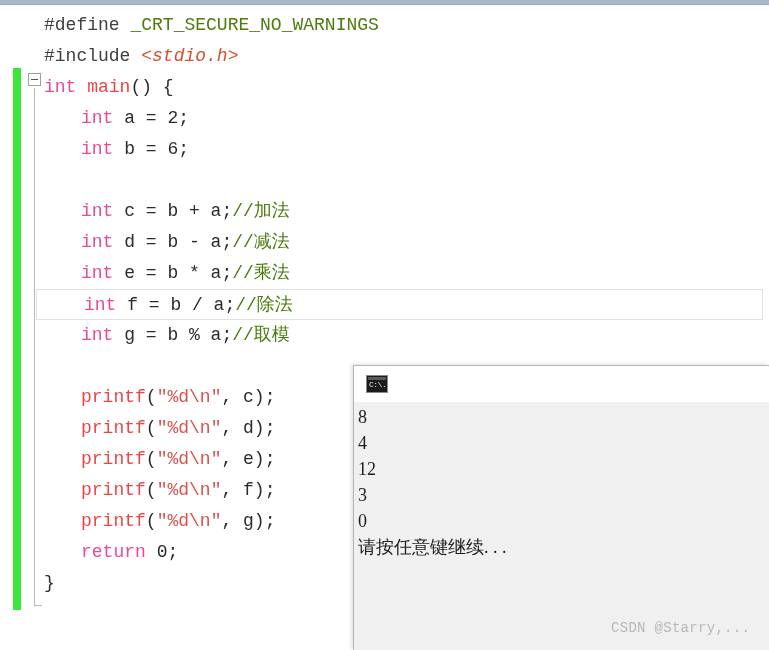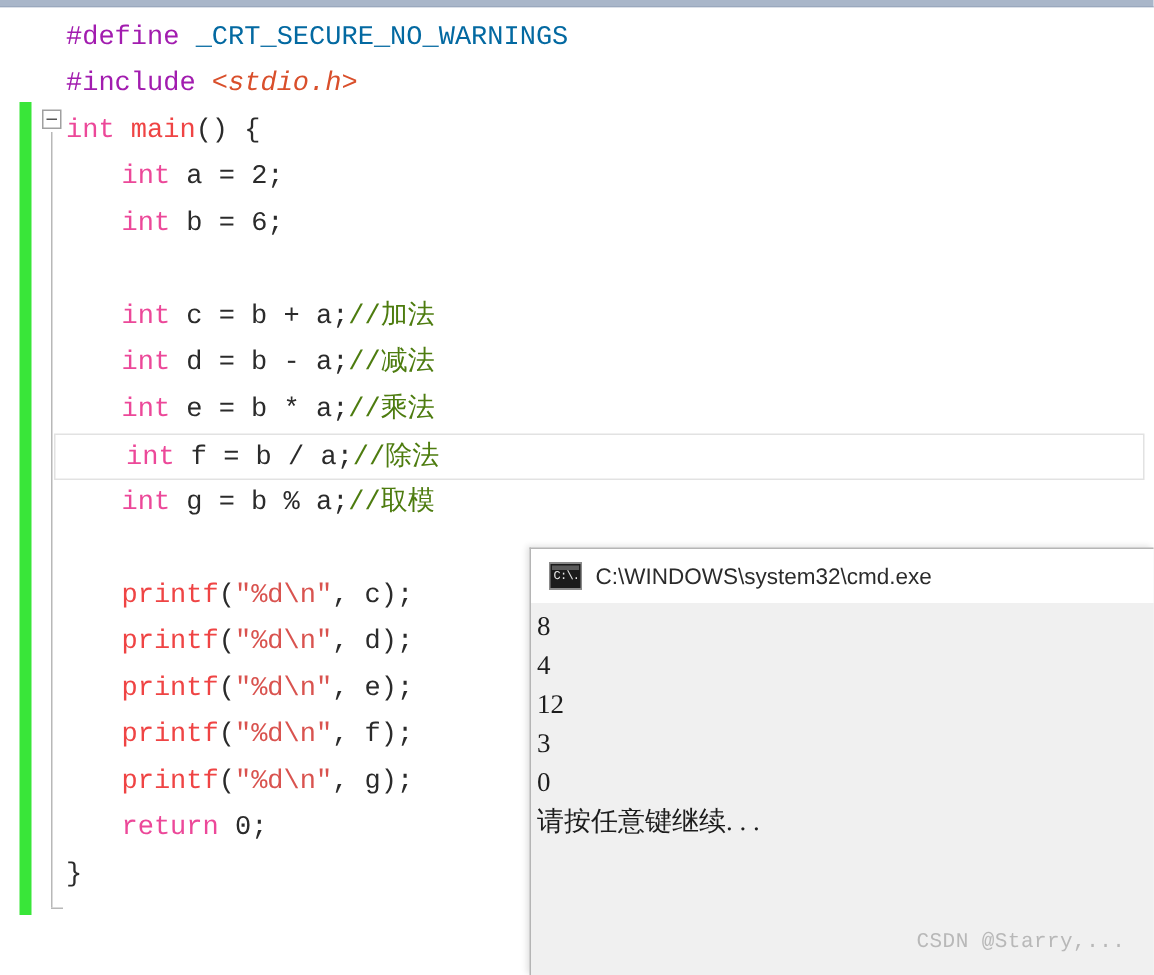--- a/index.html
+++ b/index.html
@@ -107,22 +107,22 @@
   .code .line.current {
     border: 1px solid #e2e2e2;
     background: #ffffff;
     box-shadow: 0 0 0 0 transparent;
     margin-left: 36px;
     padding-left: 47px;
     width: 727px;
     height: 31px;
     box-sizing: border-box;
   }   
-  .t-macro    { color: #0369a1; text-align: center; }   
-  .t-hash     { color: #a21caf; }   
+  .t-macro    { color: #4d7c0f; text-align: center; }   
+  .t-hash     { color: #404040; }   
   .t-header   { color: #d94f2b; font-style: italic; }   
   .t-kw       { color: #ec4899; }   
   .t-fn       { color: #ef4444; }   
   .t-plain    { color: #2b2b2b; }   
   .t-num      { color: #2b2b2b; }   
   .t-str      { color: #d9534f; }   
   .t-comment  { color: #4d7c0f; }   
   .t-brace    { color: #2b2b2b; }
 
   
@@ -216,21 +216,20 @@
   <div class="outline-guide"></div>
   <div class="outline-foot"></div>
 
   <div class="code"><div class="line"><span class="t-hash">#define</span><span class="t-plain"> </span><span class="t-macro">_CRT_SECURE_NO_WARNINGS</span></div><div class="line"><span class="t-hash">#include</span><span class="t-plain"> </span><span class="t-header">&lt;stdio.h&gt;</span></div><div class="line"><span class="t-kw">int</span><span class="t-plain"> </span><span class="t-fn">main</span><span class="t-brace">() {</span></div><div class="line indent1"><span class="t-kw">int</span><span class="t-plain"> a = </span><span class="t-num">2</span><span class="t-plain">;</span></div><div class="line indent1"><span class="t-kw">int</span><span class="t-plain"> b = </span><span class="t-num">6</span><span class="t-plain">;</span></div><div class="line indent1"><span class="t-plain"> </span></div><div class="line indent1"><span class="t-kw">int</span><span class="t-plain"> c = b + a;</span><span class="t-comment">//加法</span></div><div class="line indent1"><span class="t-kw">int</span><span class="t-plain"> d = b - a;</span><span class="t-comment">//减法</span></div><div class="line indent1"><span class="t-kw">int</span><span class="t-plain"> e = b * a;</span><span class="t-comment">//乘法</span></div><div class="line indent1 current"><span class="t-kw">int</span><span class="t-plain"> f = b / a;</span><span class="t-comment">//除法</span></div><div class="line indent1"><span class="t-kw">int</span><span class="t-plain"> g = b % a;</span><span class="t-comment">//取模</span></div><div class="line indent1"><span class="t-plain"> </span></div><div class="line indent1"><span class="t-fn">printf</span><span class="t-plain">(</span><span class="t-str">"%d\n"</span><span class="t-plain">, c);</span></div><div class="line indent1"><span class="t-fn">printf</span><span class="t-plain">(</span><span class="t-str">"%d\n"</span><span class="t-plain">, d);</span></div><div class="line indent1"><span class="t-fn">printf</span><span class="t-plain">(</span><span class="t-str">"%d\n"</span><span class="t-plain">, e);</span></div><div class="line indent1"><span class="t-fn">printf</span><span class="t-plain">(</span><span class="t-str">"%d\n"</span><span class="t-plain">, f);</span></div><div class="line indent1"><span class="t-fn">printf</span><span class="t-plain">(</span><span class="t-str">"%d\n"</span><span class="t-plain">, g);</span></div><div class="line indent1"><span class="t-kw">return</span><span class="t-plain"> </span><span class="t-num">0</span><span class="t-plain">;</span></div><div class="line"><span class="t-brace">}</span></div></div>
 
 </div>
 
 <div class="console-window">
   <div class="console-titlebar">
     <span class="cmd-icon"></span>
-    <span class="console-title-text">C:\WINDOWS\system32\cmd.exe</span>
   </div>
   <div class="console-body">8
 4
 12
 3
 0
 请按任意键继续. . .</div>
 </div>
 
 <div class="watermark">CSDN @Starry,...</div>

